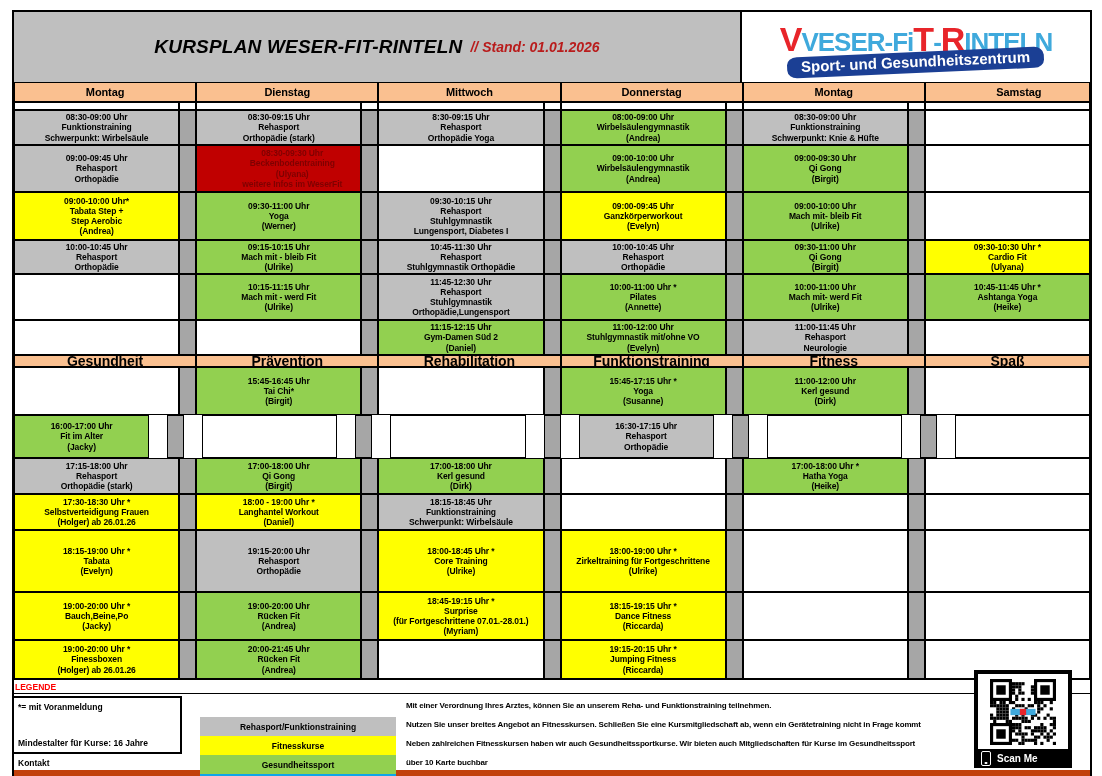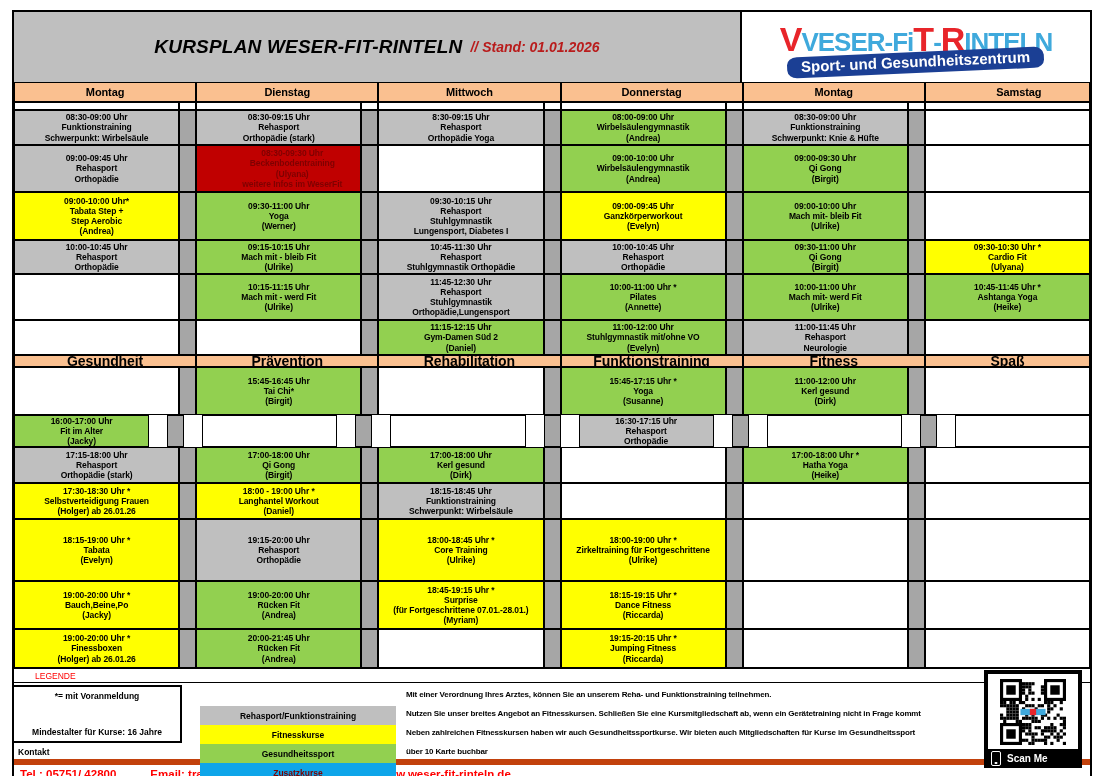--- a/index.html
+++ b/index.html
@@ -23,35 +23,35 @@
   .cell.green{background:#92D050;}
   .cell.yellow{background:#FFFF00;}
   .cell.red{background:#C00000;color:#7F0000;padding-left:28px;}
   .day-head{background:#FAC090;font-size:11px;font-weight:bold;grid-column:span 2;}
   .day-head.last{grid-column:span 1;padding-left:24px;}
   .band-cell{background:#FAC090;font-size:14px;font-weight:bold;grid-column:span 2;}
   .band-cell.last{grid-column:span 1;}
   .thin-cell{background:#fff;}
   
   .legende-row{height:13px;border-top:1px solid #000;border-bottom:1px solid #000;display:flex;align-items:center;}
-  .legende-label{color:#FF0000;font-weight:normal;font-size:8.5px;padding-left:21px;}
-  .legend-body{position:relative;height:76px;text-align:center;}
+  .legende-label{color:#FF0000;font-weight:bold;font-size:8.5px;padding-left:1px;}
+  .legend-body{position:relative;height:76px;}
   .notes-box{position:absolute;left:0;top:2px;width:168px;height:58px;border:2px solid #000;border-left:none;display:flex;flex-direction:column;justify-content:space-between;padding:4px 4px;box-sizing:border-box;}
   .note{font-weight:bold;font-size:8.5px;}
   .kontakt{position:absolute;left:4px;top:64px;font-weight:bold;font-size:8.5px;}
   .swatches{position:absolute;left:186px;top:2px;width:196px;}
   .swatch{height:19px;display:flex;align-items:center;justify-content:center;font-weight:bold;font-size:8.5px;}
   .swatch.red{color:#7F0000;}
   .descs{position:absolute;left:392px;top:2px;width:588px;}
   .desc{height:19px;display:flex;align-items:center;font-weight:bold;font-size:8px;white-space:nowrap;overflow:hidden;letter-spacing:-0.15px;}
   
   .contact-row{height:18px;border-top:6px solid #c2410c;display:flex;align-items:center;gap:34px;padding-left:6px;}
   .contact-item{color:#FF0000;font-weight:bold;font-size:11.5px;white-space:nowrap;}
   
-  .qr-wrap{position:absolute;right:20px;bottom:8px;width:96px;height:96px;background:#000;border:1px solid #000;display:flex;flex-direction:column;}
+  .qr-wrap{position:absolute;right:30px;bottom:8px;width:96px;height:96px;background:#000;border:1px solid #000;display:flex;flex-direction:column;}
   .qr-inner{background:#fff;margin:3px 3px 0 3px;flex:1;display:flex;align-items:center;justify-content:center;}
   .qr-bar{height:18px;display:flex;align-items:center;justify-content:flex-start;gap:6px;padding:0 6px;}
   .phone-icon{width:8px;height:13px;border:1.5px solid #fff;border-radius:2px;position:relative;}
   .phone-icon::after{content:"";position:absolute;left:50%;bottom:1px;transform:translateX(-50%);width:3px;height:1.5px;background:#fff;border-radius:1px;}
   .scanme{color:#fff;font-size:10px;font-weight:bold;}
 </style>
 </head>
 <body>
 
 <div class="plan">
@@ -311,21 +311,21 @@
         </div>
         <div class="cell gutter"></div>
         <div class="cell green">
           <div>11:00-12:00 Uhr</div>
           <div>Kerl gesund</div>
           <div>(Dirk)</div>
         </div>
         <div class="cell gutter"></div>
         <div class="cell empty"></div>
       </div>
-      <div class="grid-row" style="height: 32px; gap: 18px;">
+      <div class="grid-row" style="height: 43px; gap: 18px;">
         <div class="cell green">
           <div>16:00-17:00 Uhr</div>
           <div>Fit im Alter</div>
           <div>(Jacky)</div>
         </div>
         <div class="cell gutter"></div>
         <div class="cell empty"></div>
         <div class="cell gutter"></div>
         <div class="cell empty"></div>
         <div class="cell gutter"></div>

